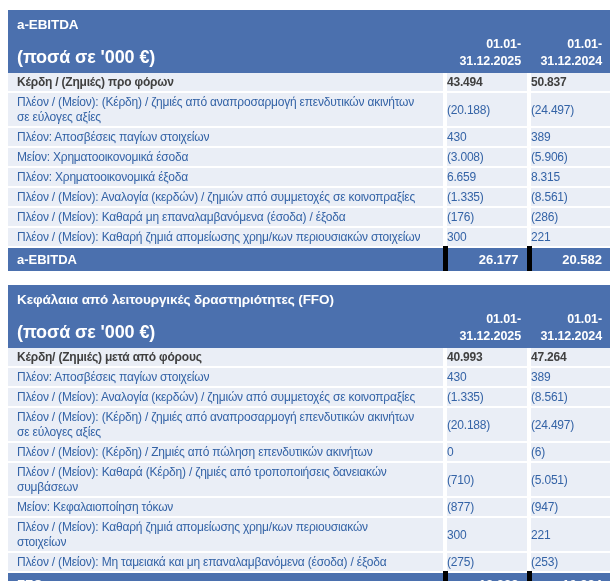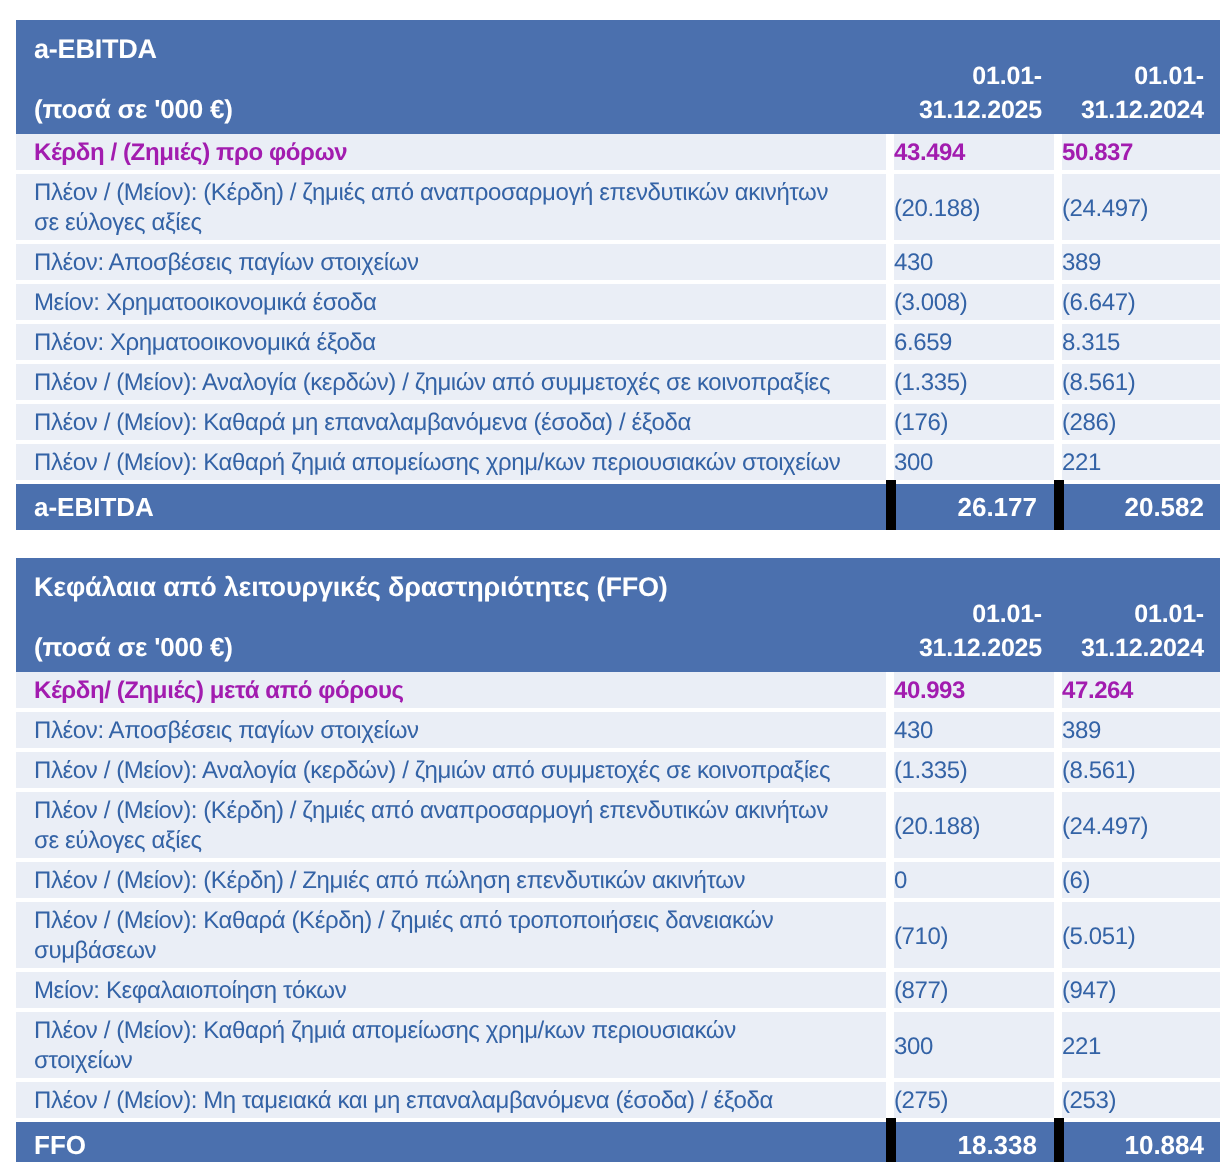--- a/index.html
+++ b/index.html
@@ -30,21 +30,21 @@
     font-weight: bold;
     vertical-align: bottom;
   }
   td.head-main { padding: 0; }
   .head-title {
     font-size: 13.5px;
     padding: 7px 0 0 9px;
     letter-spacing: -0.1px;
   }
   .head-unit {
-    font-size: 13px;
+    font-size: 18px;
     padding: 0 0 5px 9px;
     margin-top: 15px;
     letter-spacing: -0.1px;
   }
   td.head-period {
     text-align: right;
     padding: 0 8px 4px 0;
     font-size: 12.5px;
     line-height: 1.32;
     letter-spacing: -0.1px;
@@ -62,21 +62,21 @@
   }
   tr.row td.lbl {
     padding: 2px 2px 1px 9px;
     white-space: pre-line;
   }
   tr.row td.val {
     padding: 2px 8px 1px 0;
     border-left: 4px solid #ffffff;
   }
   tr.bold-row td {
-    color: #a21caf;
+    color: #404040;
     font-weight: bold;
   }
 
   
   tr.total td {
     background: #4B70AE;
     color: #ffffff;
     font-weight: bold;
     font-size: 13px;
     vertical-align: middle;
@@ -124,21 +124,21 @@
     <td class="val">(24.497)</td>
   </tr>
   <tr class="row">
     <td class="lbl">Πλέον: Αποσβέσεις παγίων στοιχείων</td>
     <td class="val">430</td>
     <td class="val">389</td>
   </tr>
   <tr class="row">
     <td class="lbl">Μείον: Χρηματοοικονομικά έσοδα</td>
     <td class="val">(3.008)</td>
-    <td class="val">(6.647)</td>
+    <td class="val">(5.906)</td>
   </tr>
   <tr class="row">
     <td class="lbl">Πλέον: Χρηματοοικονομικά έξοδα</td>
     <td class="val">6.659</td>
     <td class="val">8.315</td>
   </tr>
   <tr class="row">
     <td class="lbl">Πλέον / (Μείον): Αναλογία (κερδών) / ζημιών από συμμετοχές σε κοινοπραξίες</td>
     <td class="val">(1.335)</td>
     <td class="val">(8.561)</td>

